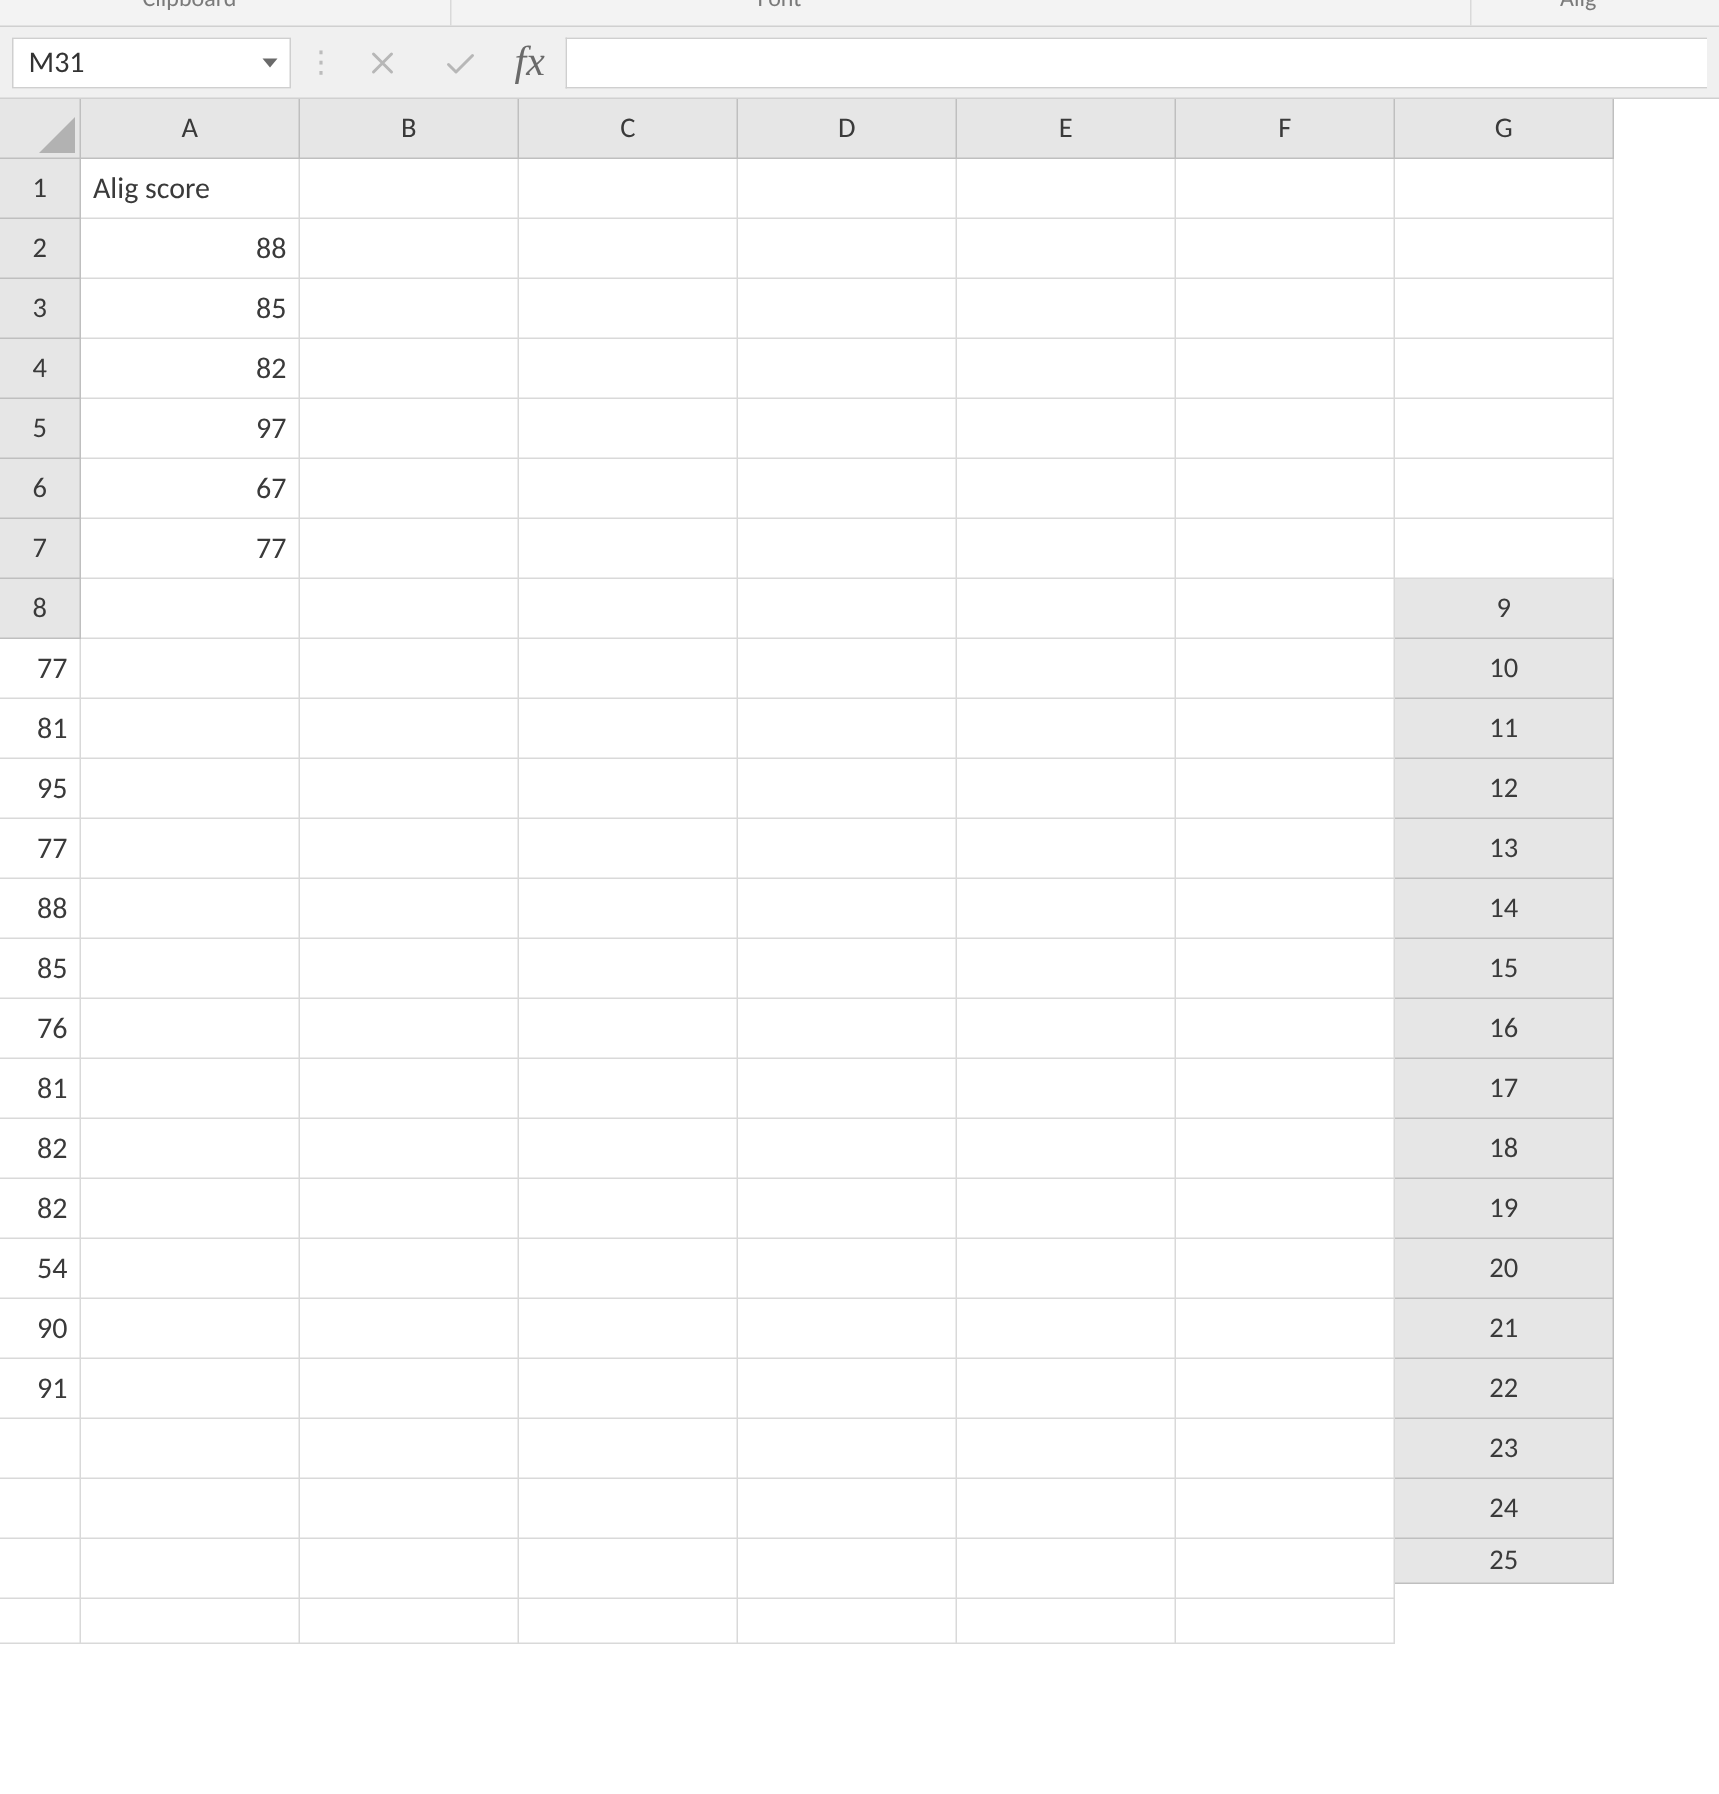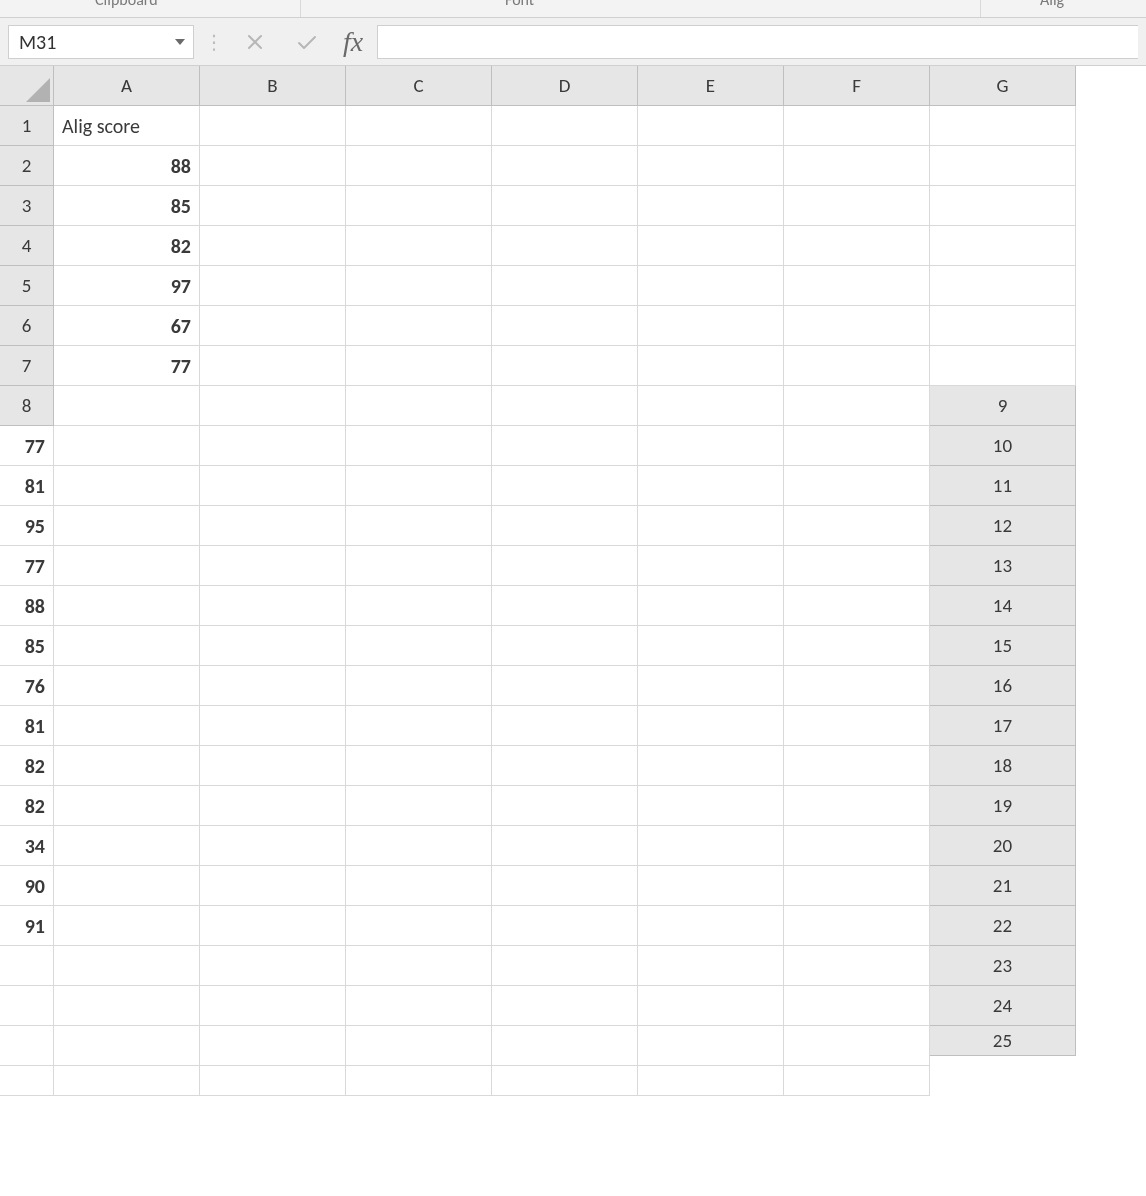--- a/index.html
+++ b/index.html
@@ -143,21 +143,21 @@
   .cell {
     height: 40px;
     border-right: 1px solid #d9d9d9;
     border-bottom: 1px solid #d9d9d9;
     background: #ffffff;
     display: flex;
     align-items: center;
     padding: 0 8px;
   }
   .cell.text { justify-content: flex-start; }
-  .cell.num  { justify-content: flex-end; font-weight: bold; }
+  .cell.num  { justify-content: flex-end; }
   
   .row-head.partial, .cell.partial { height: 30px; overflow: hidden; }
 </style>
 </head>
 <body>
 
 <div class="ribbon-strip">
   <span class="grp" style="left:95px">Clipboard</span>
   <span class="ribbon-divider" style="left:300px"></span>
   <span class="grp" style="left:505px">Font</span>
@@ -331,21 +331,21 @@
     <div class="cell"></div>
     <div class="row-head">18</div>
     <div class="cell num">82</div>
     <div class="cell"></div>
     <div class="cell"></div>
     <div class="cell"></div>
     <div class="cell"></div>
     <div class="cell"></div>
     <div class="cell"></div>
     <div class="row-head">19</div>
-    <div class="cell num">34</div>
+    <div class="cell num">54</div>
     <div class="cell"></div>
     <div class="cell"></div>
     <div class="cell"></div>
     <div class="cell"></div>
     <div class="cell"></div>
     <div class="cell"></div>
     <div class="row-head">20</div>
     <div class="cell num">90</div>
     <div class="cell"></div>
     <div class="cell"></div>

